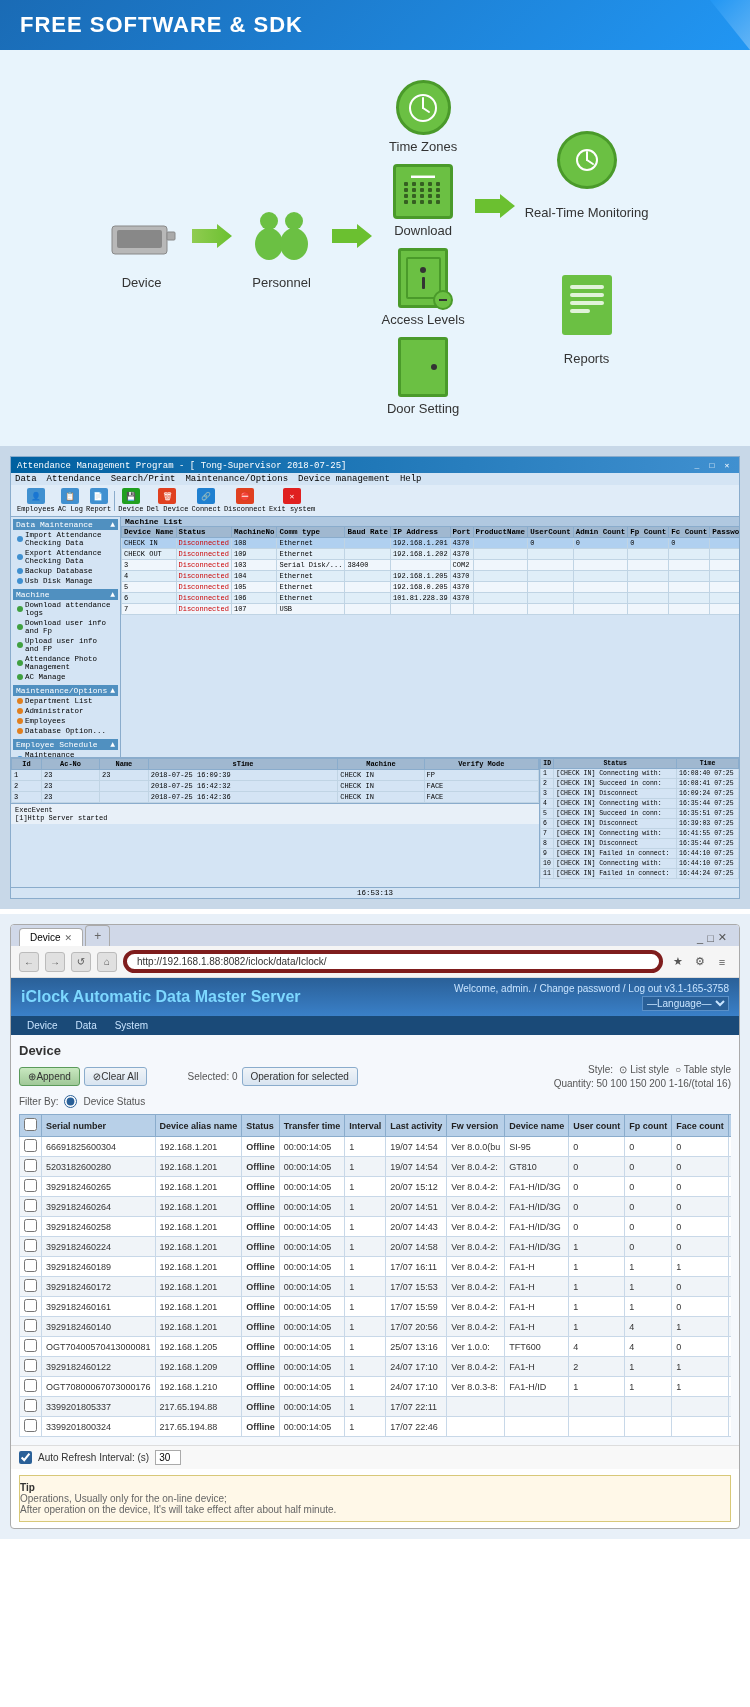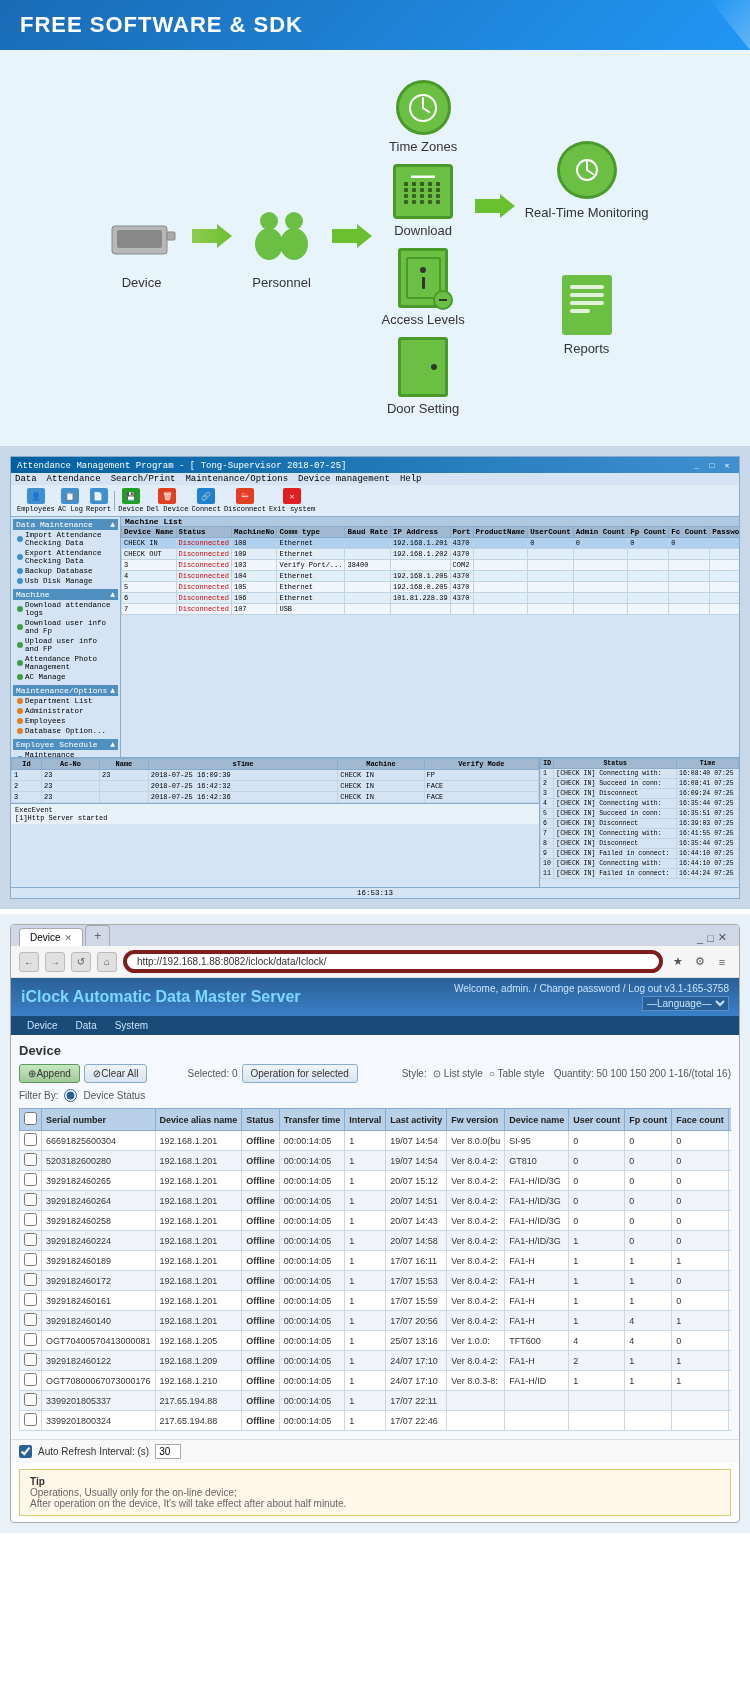--- a/index.html
+++ b/index.html
@@ -75,21 +75,21 @@
     .right-column {
       display: flex;
       flex-direction: column;
       align-items: center;
       gap: 15px;
     }
     .right-item {
       display: flex;
       flex-direction: column;
       align-items: center;
-      gap: 6px;
+      gap: 16px;
     }
 
     
     .green-circle-icon {
       width: 55px;
       height: 55px;
       background: #6bc043;
       border-radius: 50%;
       border: 3px solid #4a9a2a;
       display: flex;
@@ -541,21 +541,21 @@
       white-space: nowrap;
     }
     .device-table tr:nth-child(odd) td { background: #ffffff; }
     .device-table tr:nth-child(even) td { background: #f0f4f8; }
     .status-offline { color: #cc3333; font-weight: bold; }
 
     
     .tip-section {
       background: #fff8e8;
       border: 1px solid #d8c878;
-      padding: 6px 10px;
+      padding: 6px 0;
       margin: 6px 8px;
       font-size: 10px;
       color: #666;
     }
     .tip-label { font-weight: bold; color: #333; }
     .auto-refresh-bar {
       display: flex;
       align-items: center;
       gap: 6px;
       padding: 4px 8px;
@@ -906,21 +906,21 @@
                   <td></td>
                   <td></td>
                   <td></td>
                   <td></td>
                   <td></td>
                 </tr>
                 <tr>
                   <td>3</td>
                   <td style="color: rgb(204, 0, 0);">Disconnected</td>
                   <td>103</td>
-                  <td>Verify Port/...</td>
+                  <td>Serial Disk/...</td>
                   <td>38400</td>
                   <td></td>
                   <td>COM2</td>
                   <td></td>
                   <td></td>
                   <td></td>
                   <td></td>
                   <td></td>
                   <td></td>
                 </tr>
@@ -1157,21 +1157,21 @@
     <div class="device-content">
       <div class="device-section-title">Device</div>
 
       <div class="device-controls">
         <div class="device-left-controls">
           <button class="device-btn green">⊕Append</button>
           <button class="device-btn">⊘Clear All</button>
           <span class="device-selected">Selected: 0</span>
           <button class="device-btn">Operation for selected</button>
         </div>
-        <div style="display:flex;flex-direction:row;align-items:flex-end;gap:9px;margin-left:35px;">
+        <div style="display:flex;flex-direction:column;align-items:flex-end;gap:3px;margin-left:35px;">
           <div class="device-style-toggle">
             <span>Style:</span>
             <span>⊙ List style</span>
             <span>○ Table style</span>
           </div>
           <div class="device-qty">Quantity: 50 100 150 200  1-16/(total 16)</div>
         </div>
       </div>
 
       <div class="filter-bar">

